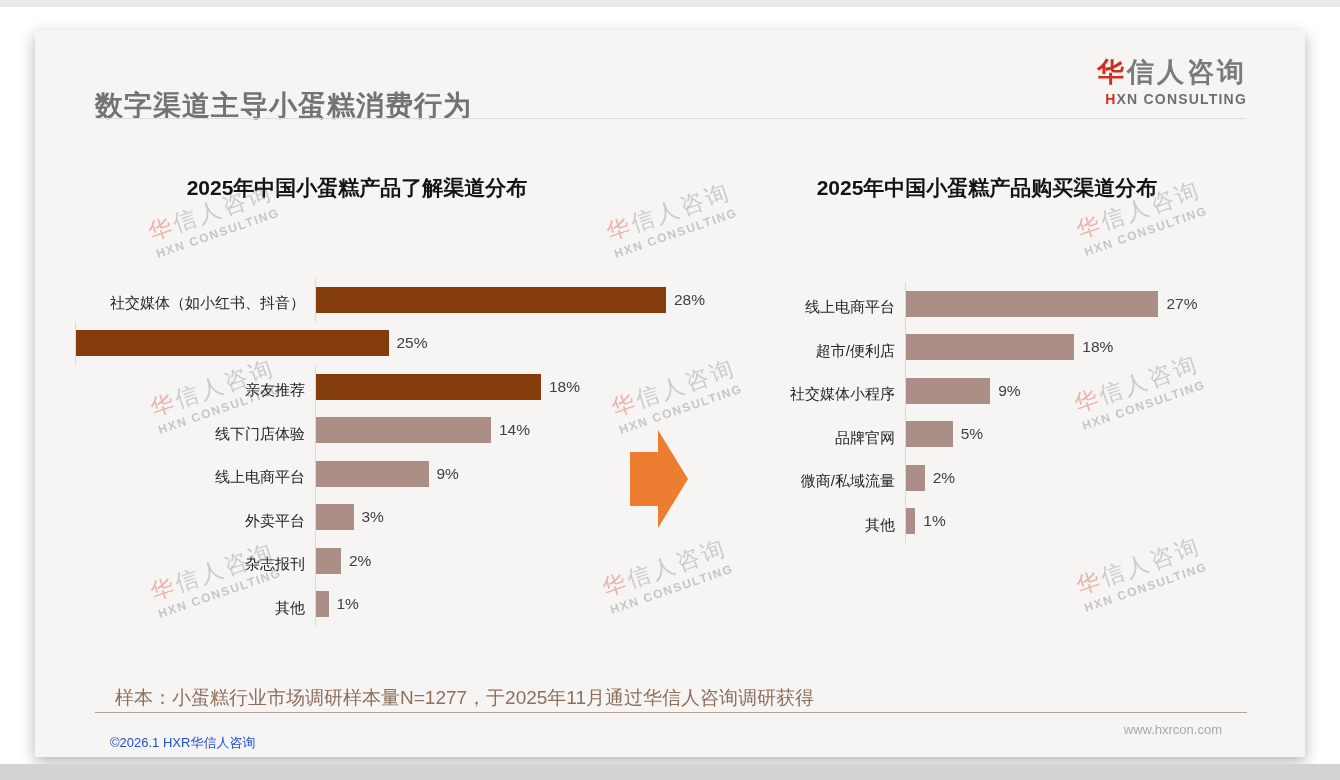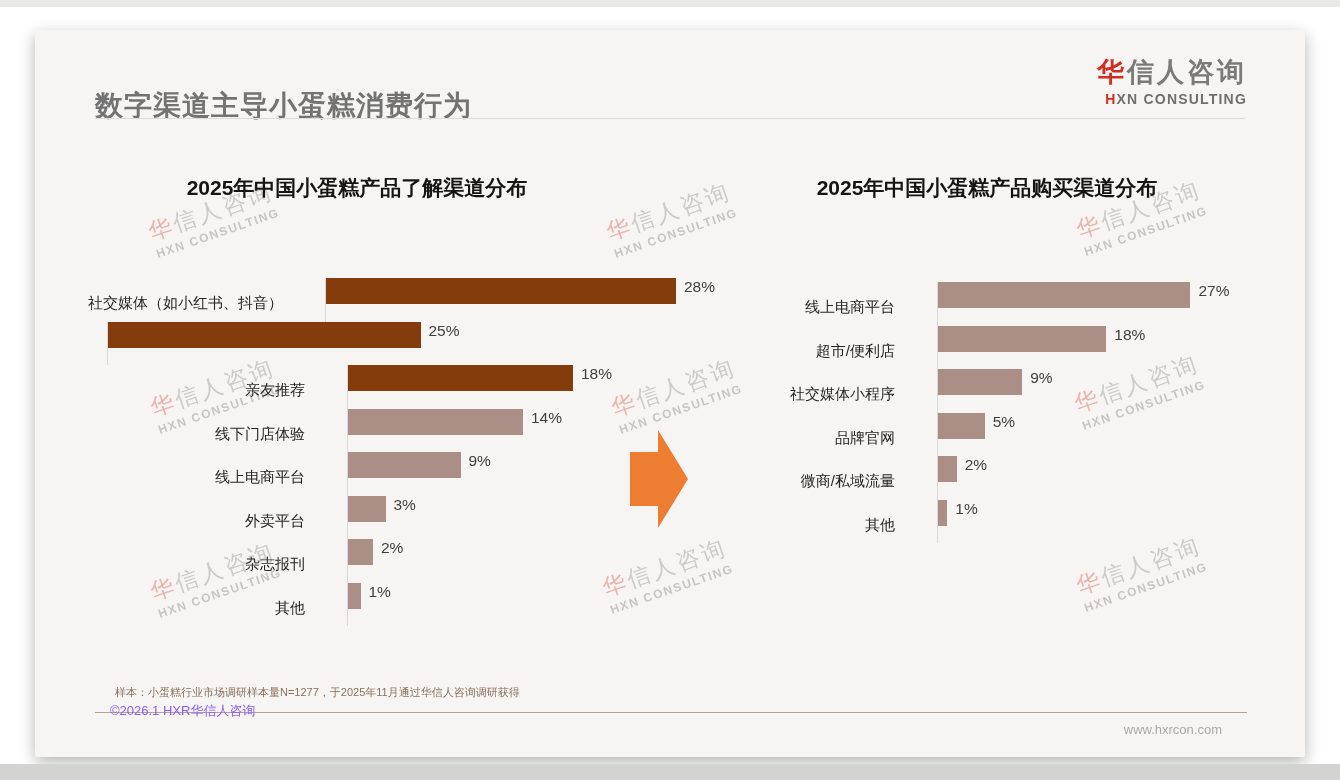--- a/index.html
+++ b/index.html
@@ -29,29 +29,29 @@
   #chart-title-left  { left:42px; }
   #chart-title-right { left:672px; }
 
   .chart { position:absolute; z-index:2; }
   #chart-left  { left:40px;  top:248px; width:640px; }
   #chart-right { left:620px; top:252px; width:650px; }
 
   .bar-row { display:flex; align-items:center; height:43.5px; }
   .bar-label { width:230px; text-align:right; padding-right:10px; font-size:15px; color:#262626; white-space:nowrap;margin-top:8px; }
   #chart-right .bar-label { width:240px; }
-  .bar-track { display:flex; align-items:flex-start; border-left:1px solid #d9d9d9; height:100%; flex:1;margin-left:32px; }
+  .bar-track { display:flex; align-items:center; border-left:1px solid #d9d9d9; height:100%; flex:1; }
   .bar { height:26px; }
   .bar-value { margin-left:8px; font-size:15.5px; color:#404040; white-space:nowrap; }
 
   .arrow { position:absolute; left:595px; top:400px; z-index:2; }
 
-  .footnote { position:absolute; left:80px; top:655px; font-size:11px; color:#8d6f5c; z-index:2; }
+  .footnote { position:absolute; left:80px; top:655px; font-size:19px; color:#8d6f5c; z-index:2; }
   .footer-rule { position:absolute; left:60px; top:682px; width:1152px; height:1px; background:#b5a294; }
-  .footer-left  { position:absolute; left:75px;  top:672px; font-size:13px; color:#8b5cf6; }
+  .footer-left  { position:absolute; left:75px;  top:704px; font-size:13px; color:#1d4ed8; }
   .footer-right { position:absolute; right:83px; top:692px; font-size:13px; color:#a9a9a9; }
 
   .watermark { position:absolute; transform:rotate(-19deg); z-index:1; pointer-events:none; text-align:left; }
   .wm-line1 { font-size:23px; letter-spacing:3px; color:rgba(130,125,120,0.35); white-space:nowrap; }
   .wm-red   { color:rgba(220,70,60,0.38); }
   .wm-line2 { font-size:12px; font-weight:bold; letter-spacing:1.6px; color:rgba(148,145,142,0.48); white-space:nowrap; }
 </style>
 </head>
 <body>
 

